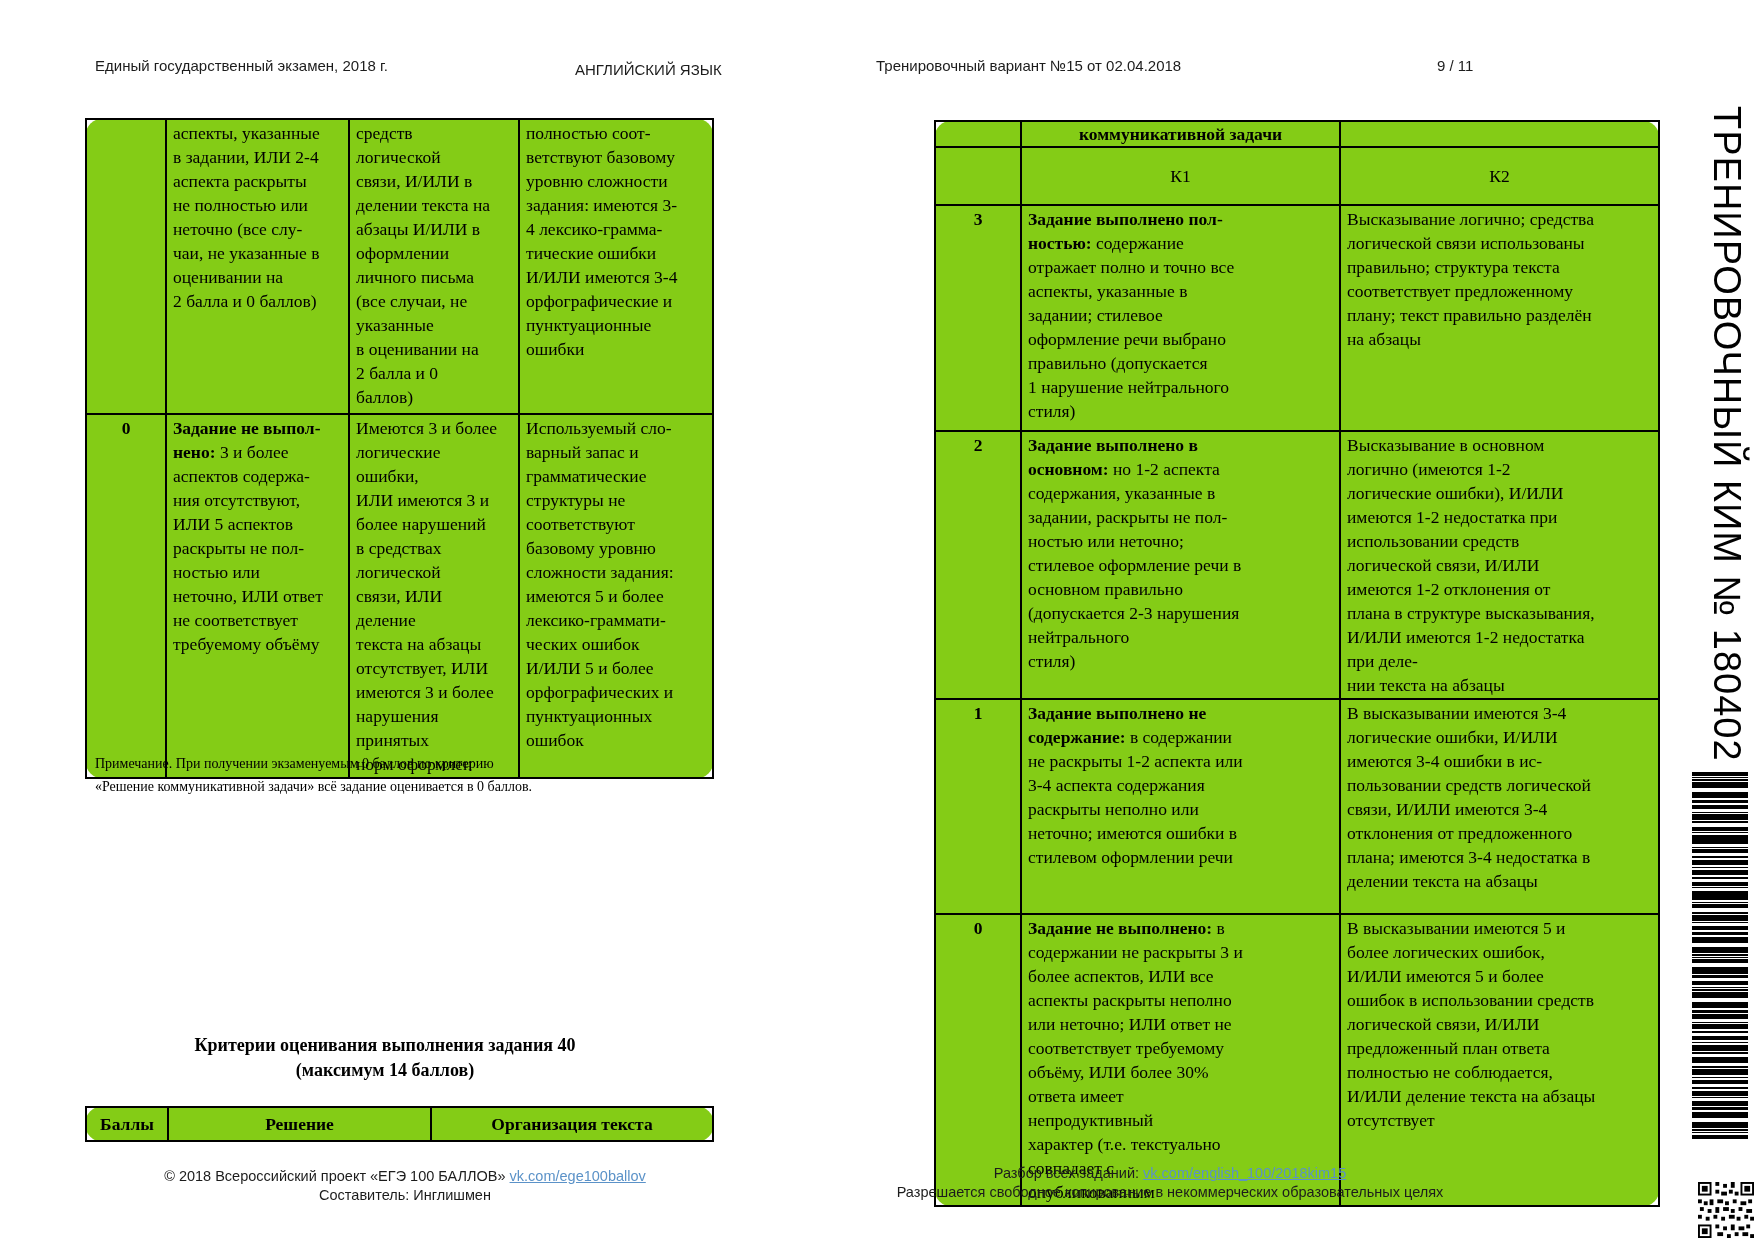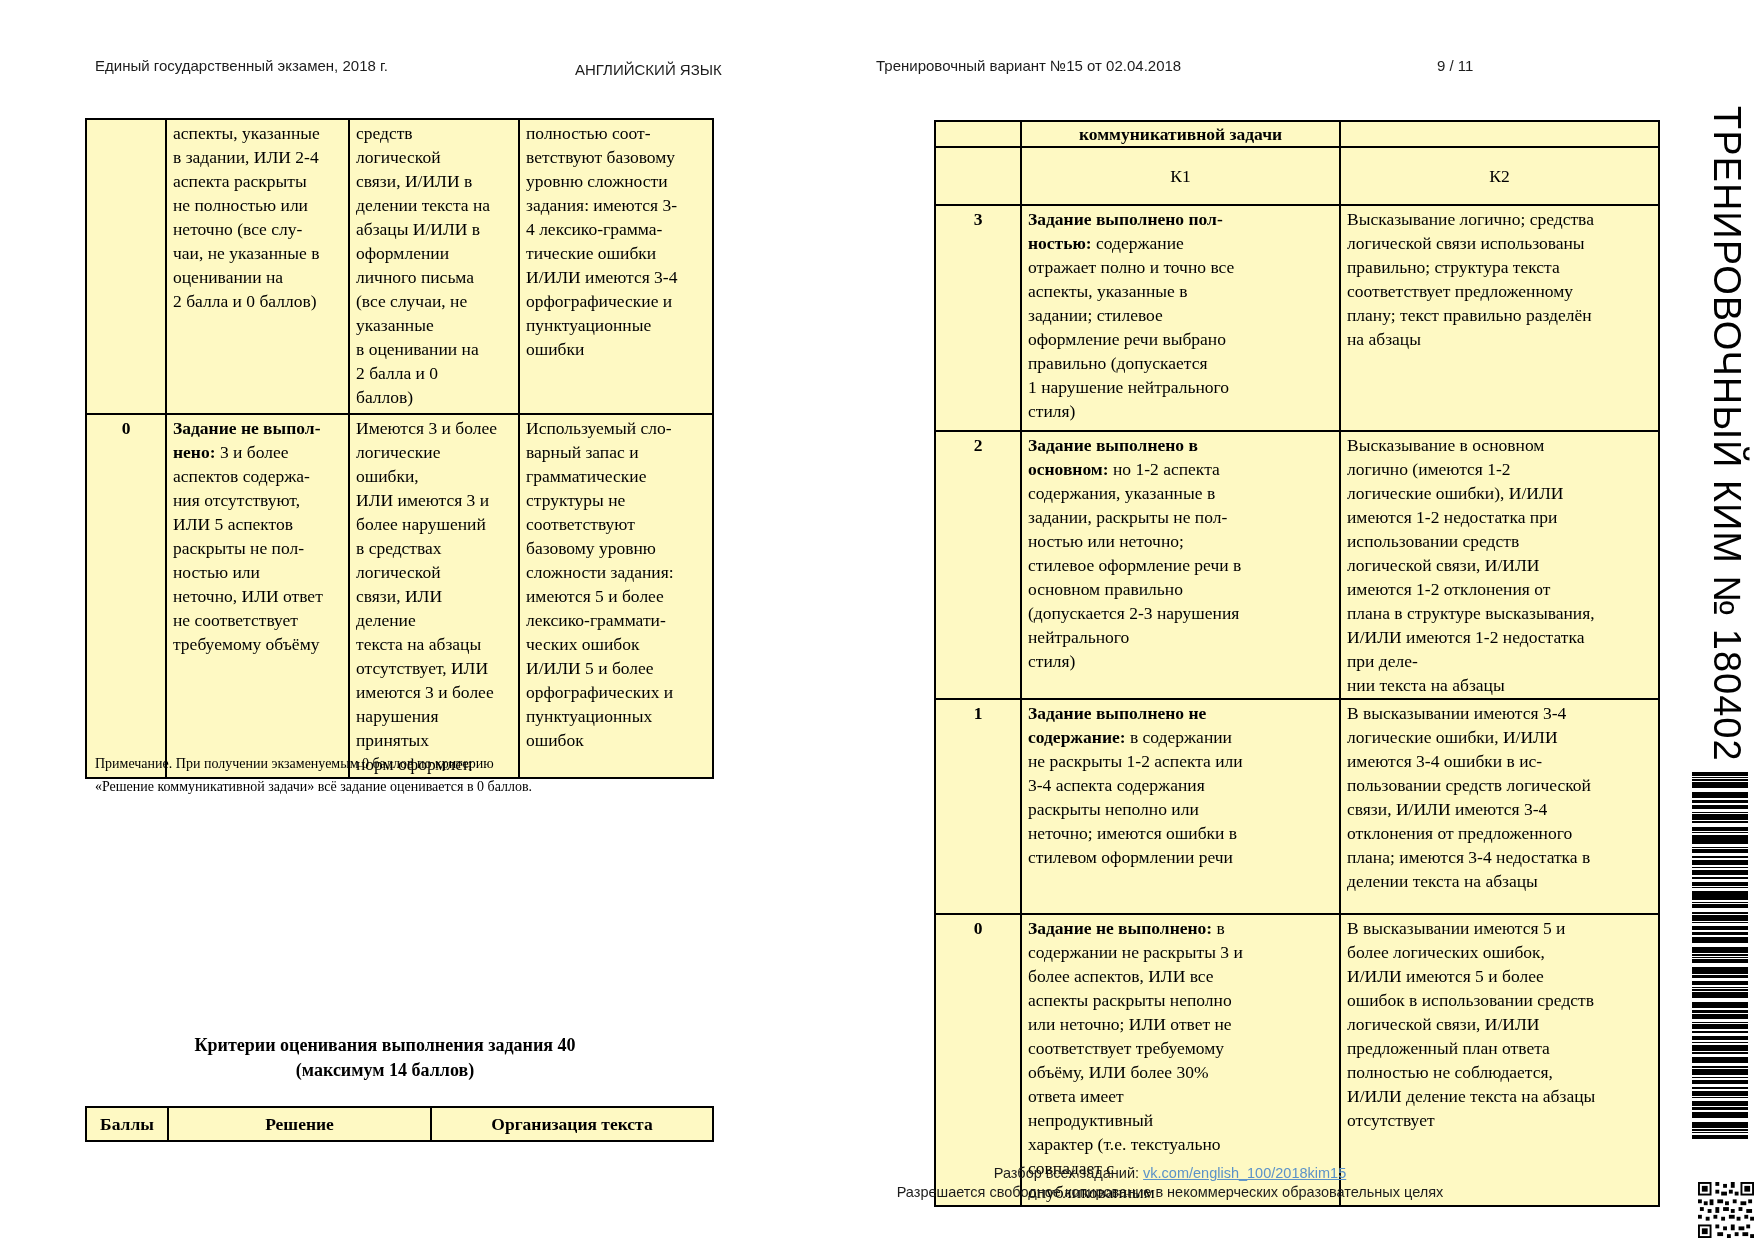--- a/index.html
+++ b/index.html
@@ -4,21 +4,21 @@
 <style>
   html,body { margin:0; padding:0; background:#fff; }
   .page {
     position:relative; width:1754px; height:1239px; background:#fff;
     font-family:"Liberation Serif", serif; color:#000; overflow:hidden;
   }
   .hdr {
     position:absolute; font-family:"Liberation Sans", sans-serif;
     font-size:15px; color:#1c1c1c; white-space:nowrap;
   }
-  table.t { position:absolute; border-collapse:collapse; table-layout:fixed; background:#fef9c3; }
+  table.t { position:absolute; border-collapse:collapse; table-layout:fixed; background:#84cc16;border-radius:19px; }
   table.t td {
     border:2px solid #000; vertical-align:top; padding:1px 6px;
     font-size:17.5px; line-height:24px;
   }
   .pre { white-space:pre-line; }
   .score { text-align:center; font-weight:bold; }
   .hcell { text-align:center; font-weight:bold; vertical-align:middle !important; padding:0 4px !important; line-height:23px; }
   .scell { text-align:center; vertical-align:middle !important; padding:16px 4px !important; line-height:22px; }
   .note {
     position:absolute; left:95px; top:752px; width:640px;
@@ -352,20 +352,26 @@
         <rect x="21" y="23" width="3" height="2"></rect>
         <rect x="25" y="22" width="2" height="2"></rect>
       <rect x="10" y="26" width="3" height="2"></rect>
         <rect x="15" y="27" width="2" height="2"></rect>
         <rect x="19" y="26" width="2" height="2"></rect>
         <rect x="23" y="26" width="3" height="2"></rect>
         <rect x="27" y="27" width="2" height="2"></rect>
     </g>
   </svg>
 
+  <div class="footer" style="left:85px; top:1167px; width:640px;">
+    <div>
+      <span>© 2018 Всероссийский проект «ЕГЭ 100 БАЛЛОВ»</span><a href="#">vk.com/ege100ballov</a>
+    </div>
+    <div>Составитель: Инглишмен</div>
+  </div>
 
   <div class="footer" style="left:870px; top:1164px; width:600px;">
     <div>
       <span>Разбор всех заданий:</span><a href="#">vk.com/english_100/2018kim15</a>
     </div>
     <div>Разрешается свободное копирование в некоммерческих образовательных целях</div>
   </div>
 
 </div>
 

